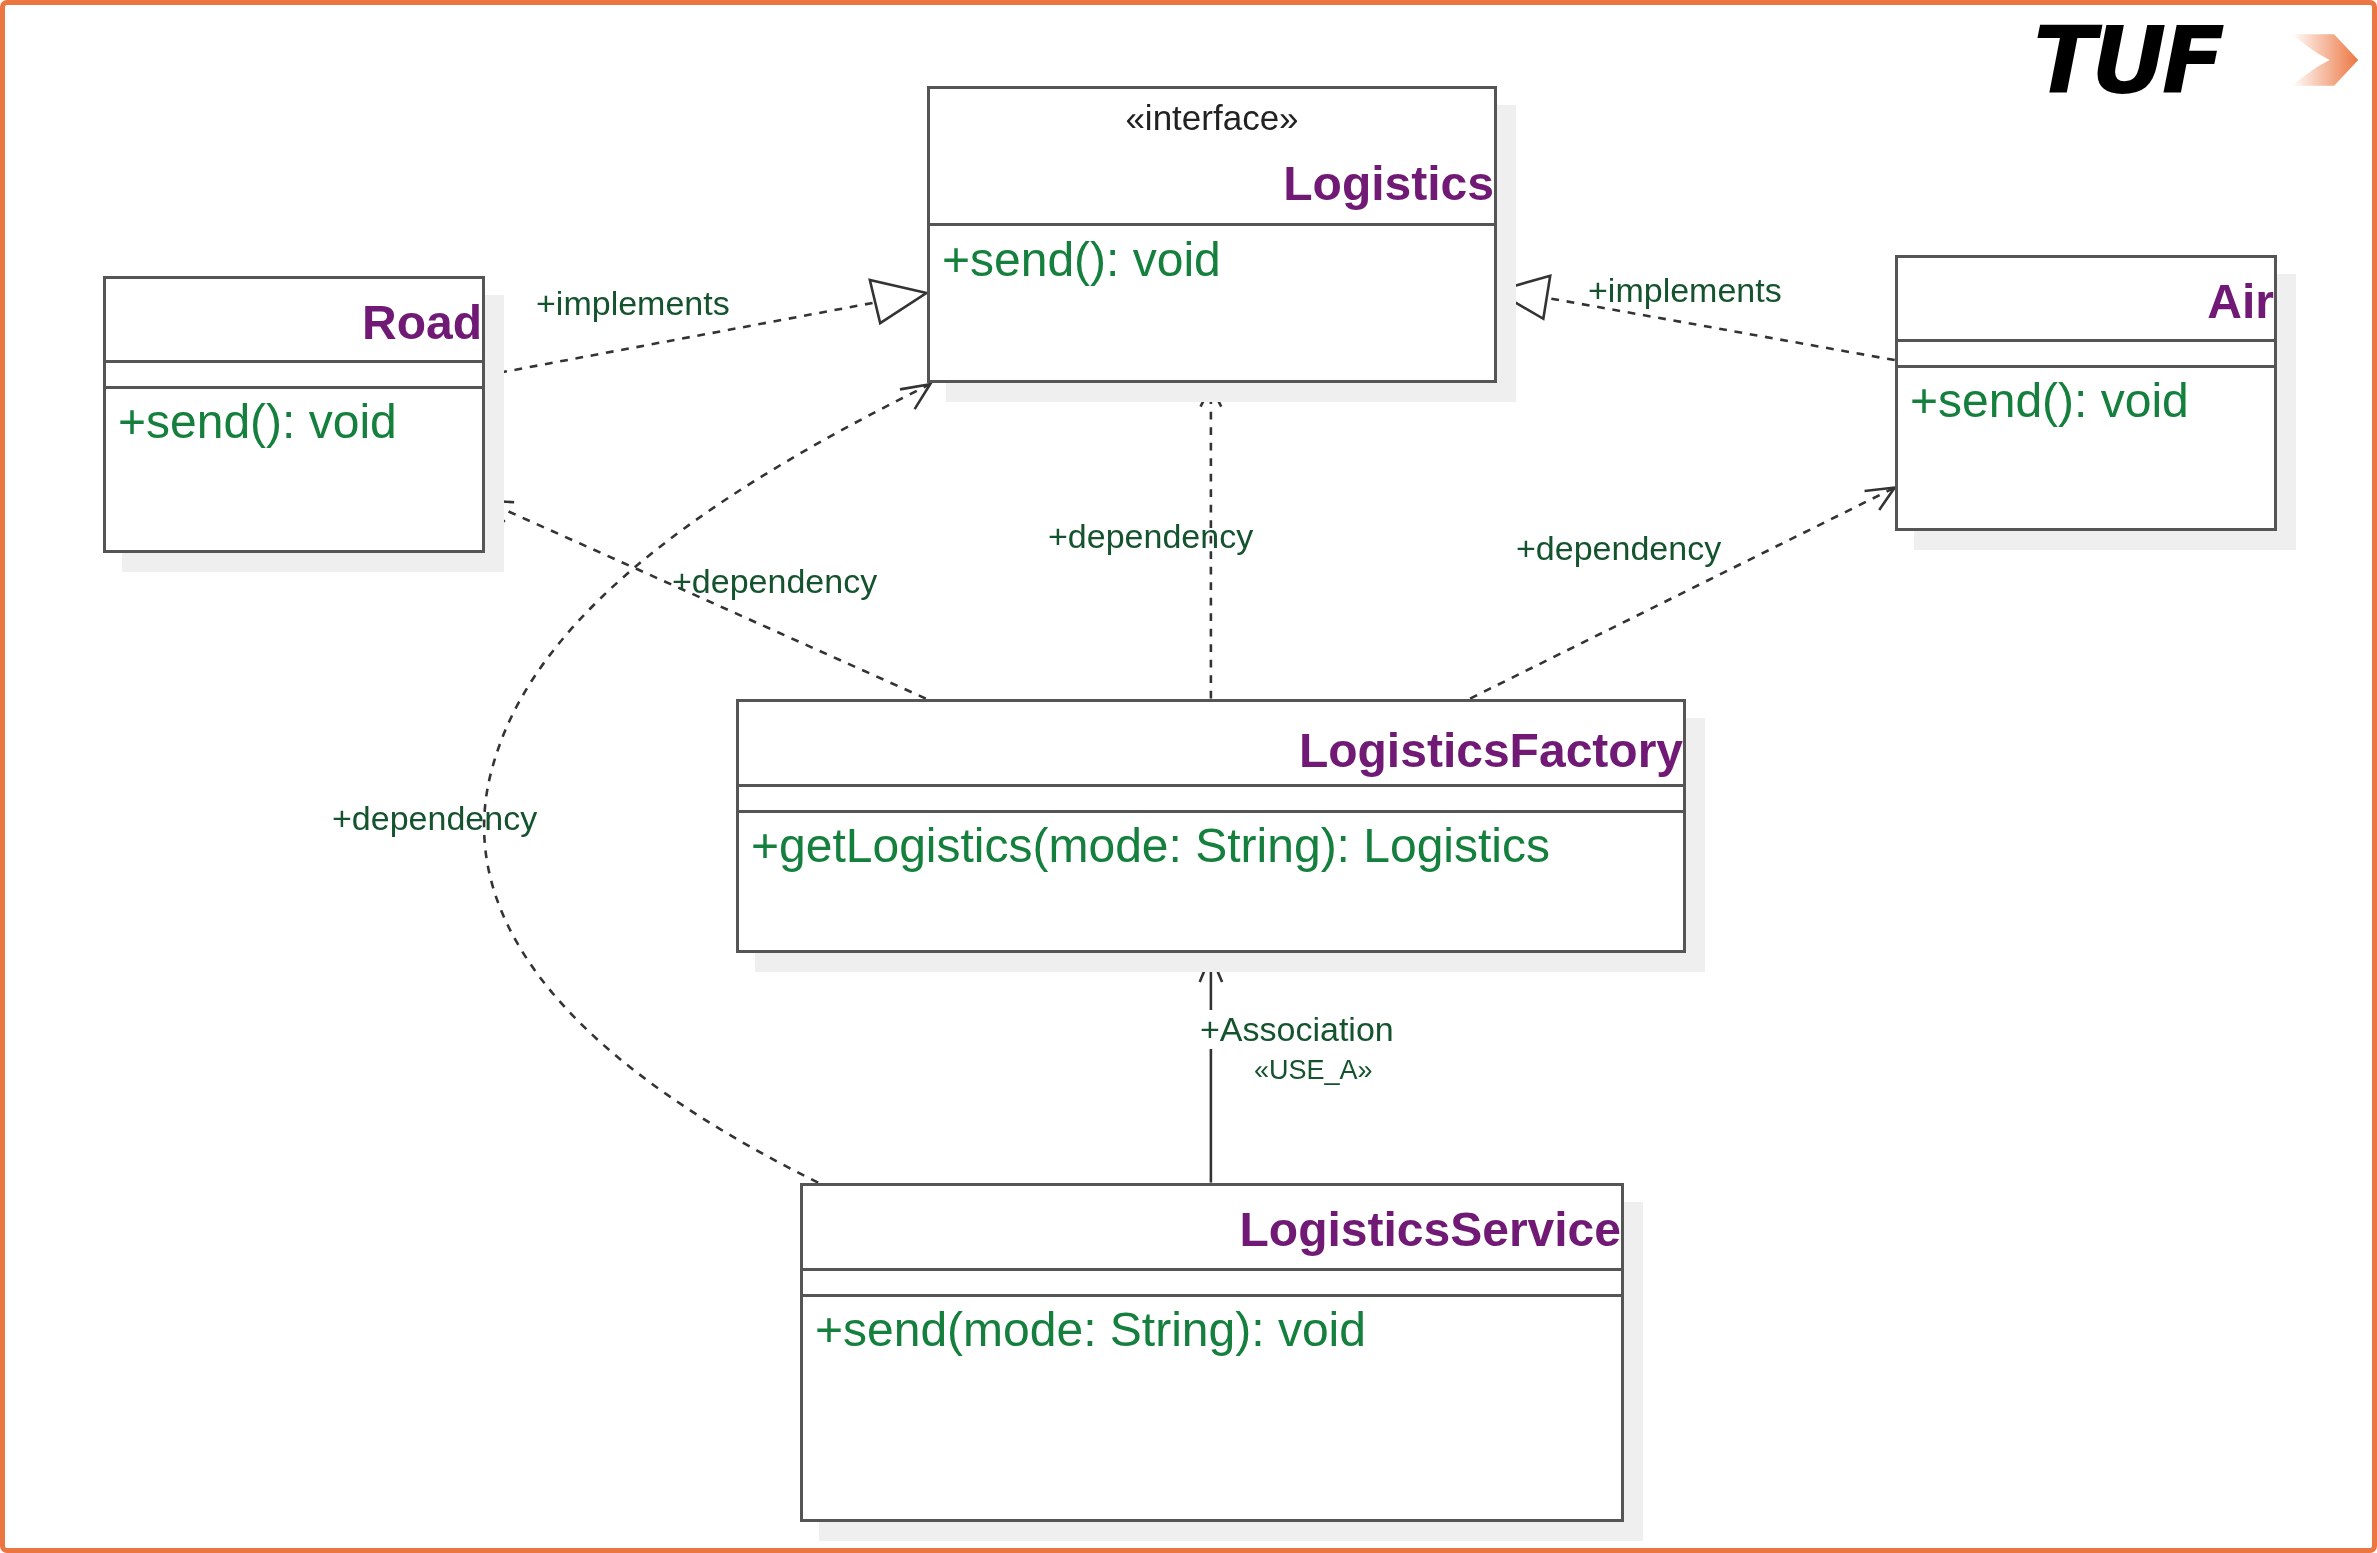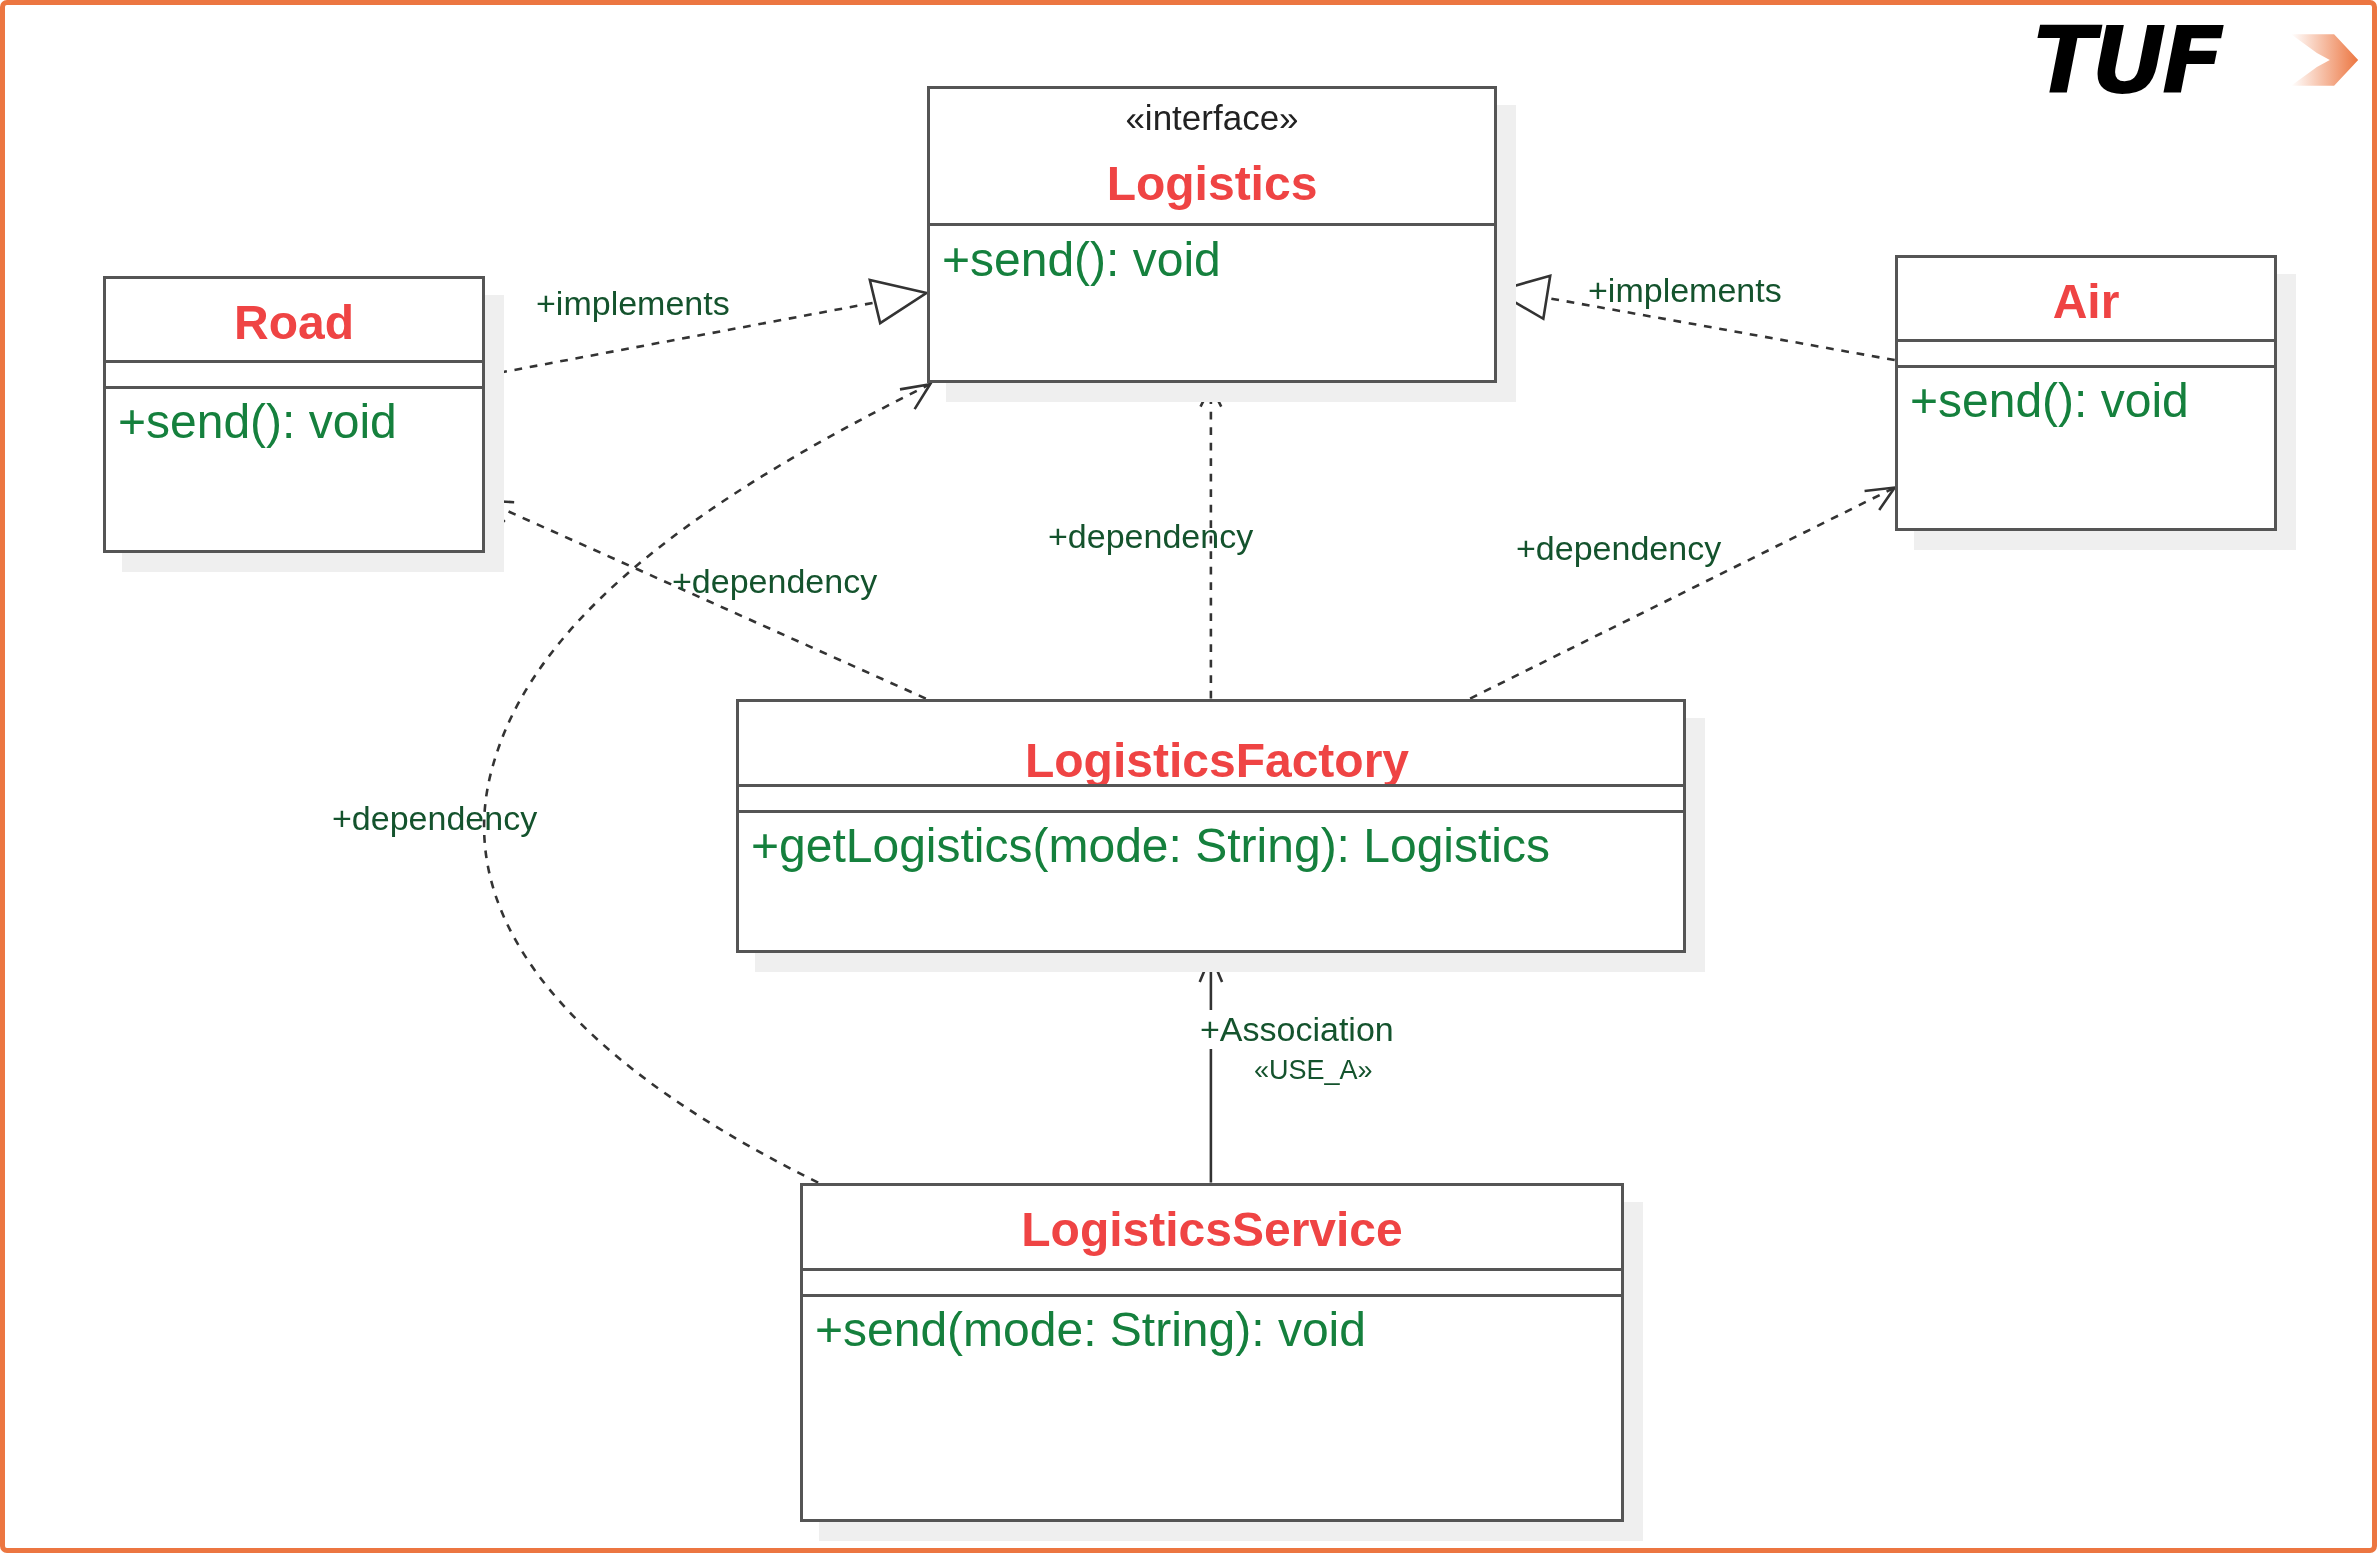--- a/index.html
+++ b/index.html
@@ -1,20 +1,20 @@
 <!DOCTYPE html>
 <html style="font-size:13.8px"><head>
 <meta charset="utf-8">
 <style>
   html, body { margin:0; padding:0; background:#ffffff; }
   body { width:2377px; height:1553px; position:relative; overflow:hidden; font-family:"Liberation Sans", sans-serif; }
   .frame { position:absolute; left:0; top:0; width:2367px; height:1543px; border:5.2px solid #EC7641; border-radius:6.9px; }
   svg.edges { position:absolute; left:0; top:0; width:2377px; height:1553px; }
   .cls { position:absolute; background:#fff; border:3.4px solid #555; box-sizing:border-box; box-shadow:19px 19px 0 #efefef; }
-  .cls .name { position:absolute; left:0; right:0; text-align:center; font-weight:bold; color:#ef4444; font-size:48px; }
+  .cls .name { position:absolute; left:0; right:0; text-align:right; font-weight:bold; color:#701a75; font-size:48px; }
   .cls .stereo { position:absolute; left:0; right:0; text-align:center; color:#222; font-size:35px; }
   .cls .div { position:absolute; left:0; right:0; border-top:3.4px solid #555; }
   .cls .op { position:absolute; left:12px; color:#15803d; font-size:48px; white-space:nowrap; }
   .lbl { position:absolute; color:#14532d; font-size:34px; white-space:nowrap; background:transparent; }
   .lbl.small { font-size:27px; }
   .logo { position:absolute; left:2033px; top:17px; width:327px; height:86px; }
 </style>
 </head>
 <body>
 
@@ -61,21 +61,21 @@
 </div>
 
 <div class="cls" style="left:1895px;top:255px;width:382px;height:276px;">
   <div class="name" style="top:15.5px;">Air</div>
   <div class="div" style="top:81px;"></div>
   <div class="div" style="top:107px;"></div>
   <div class="op" style="top:115px;">+send(): void</div>
 </div>
 
 <div class="cls" style="left:736px;top:699px;width:950px;height:254px;">
-  <div class="name" style="top:31px;margin-left:12px;">LogisticsFactory</div>
+  <div class="name" style="top:21px;margin-left:12px;">LogisticsFactory</div>
   <div class="div" style="top:82px;"></div>
   <div class="div" style="top:108px;"></div>
   <div class="op" style="top:116px;">+getLogistics(mode: String): Logistics</div>
 </div>
 
 <div class="cls" style="left:800px;top:1183px;width:824px;height:339px;">
   <div class="name" style="top:15.5px;">LogisticsService</div>
   <div class="div" style="top:82px;"></div>
   <div class="div" style="top:108px;"></div>
   <div class="op" style="top:116px;">+send(mode: String): void</div>

